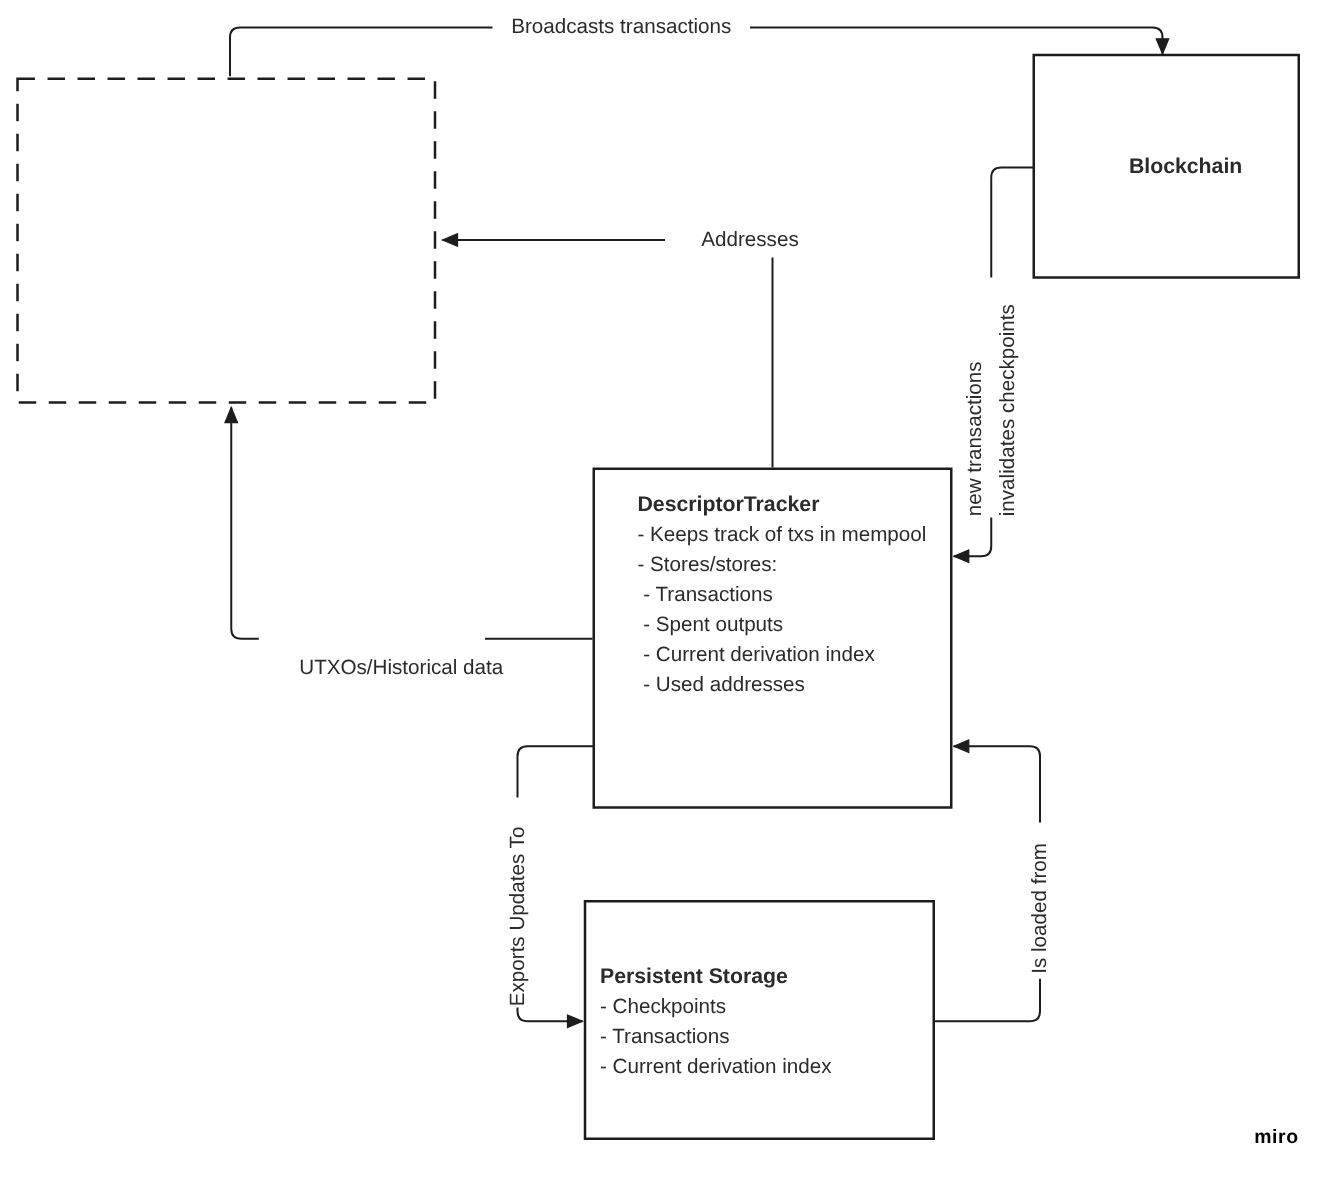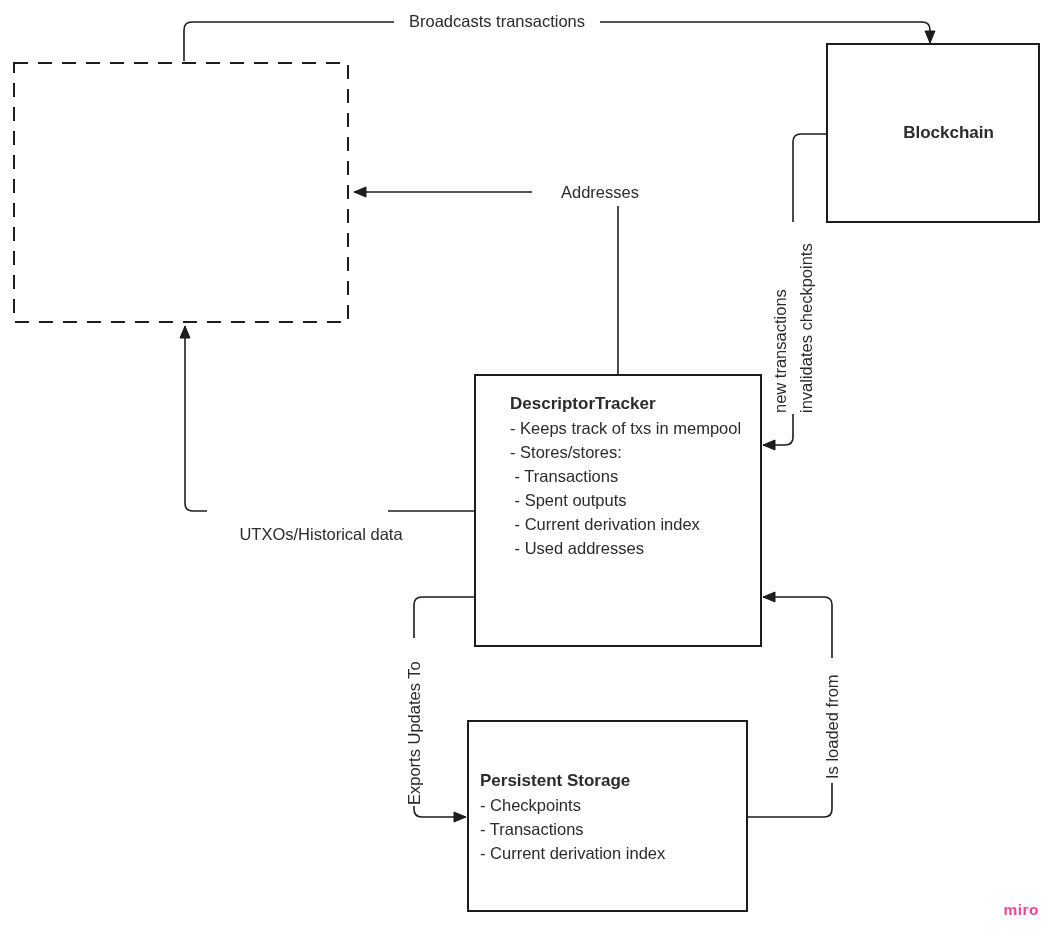--- a/index.html
+++ b/index.html
@@ -71,21 +71,21 @@
     line-height: 24px;
   }
 
   #watermark {
     position: absolute;
     right: 22px; bottom: 23px;
     z-index: 3;
     font-size: 15.5px;
     font-weight: bold;
     letter-spacing: 0.5px;
-    color: #ec4899;
+    color: #000000;
   }
 
   svg .shape-outline { fill: none; stroke: #1d1d1d; stroke-width: 2; }
   svg .connector { fill: none; stroke: #1d1d1d; stroke-width: 1.6; stroke-linejoin: round; }
 </style>
 </head>
 <body>
 
 <div id="canvas">
 

